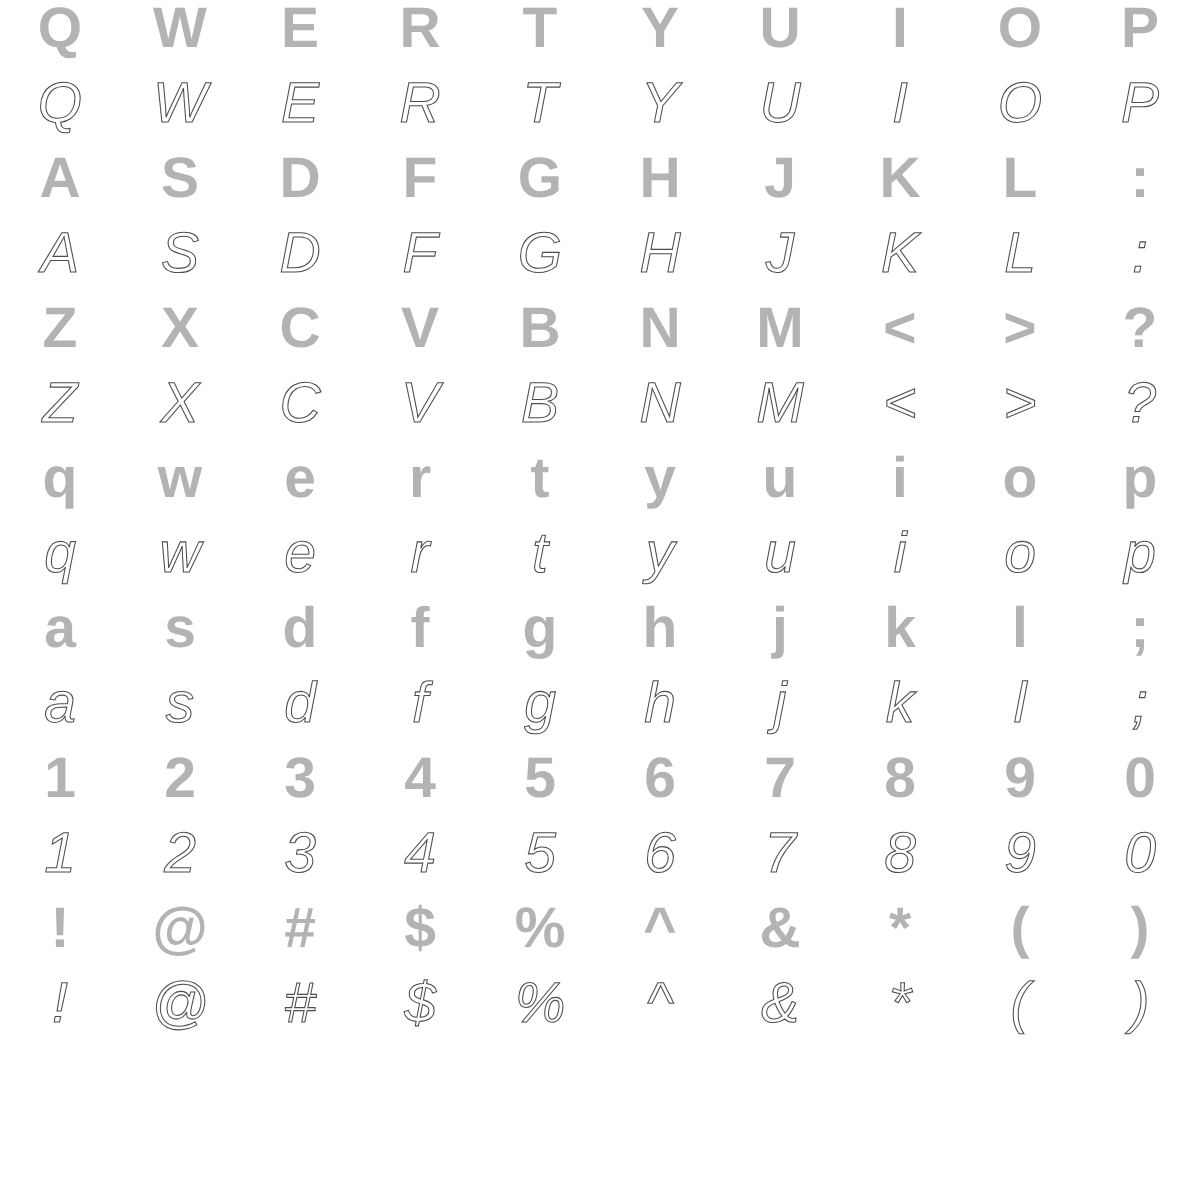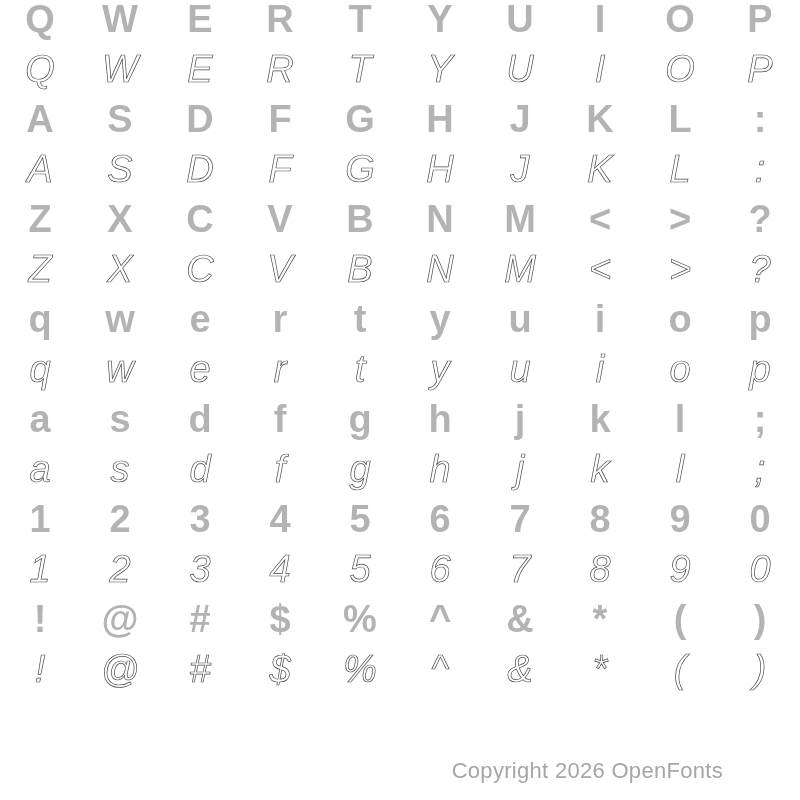--- a/index.html
+++ b/index.html
@@ -226,14 +226,13 @@
         <span class="cell">#</span>
         <span class="cell">$</span>
         <span class="cell">%</span>
         <span class="cell">^</span>
         <span class="cell">&amp;</span>
         <span class="cell">*</span>
         <span class="cell">(</span>
         <span class="cell">)</span>
       </div>
     </div>
-  <div class="footer">Copyright 2026 OpenFonts</div>
 </div>
 
 </body></html>

